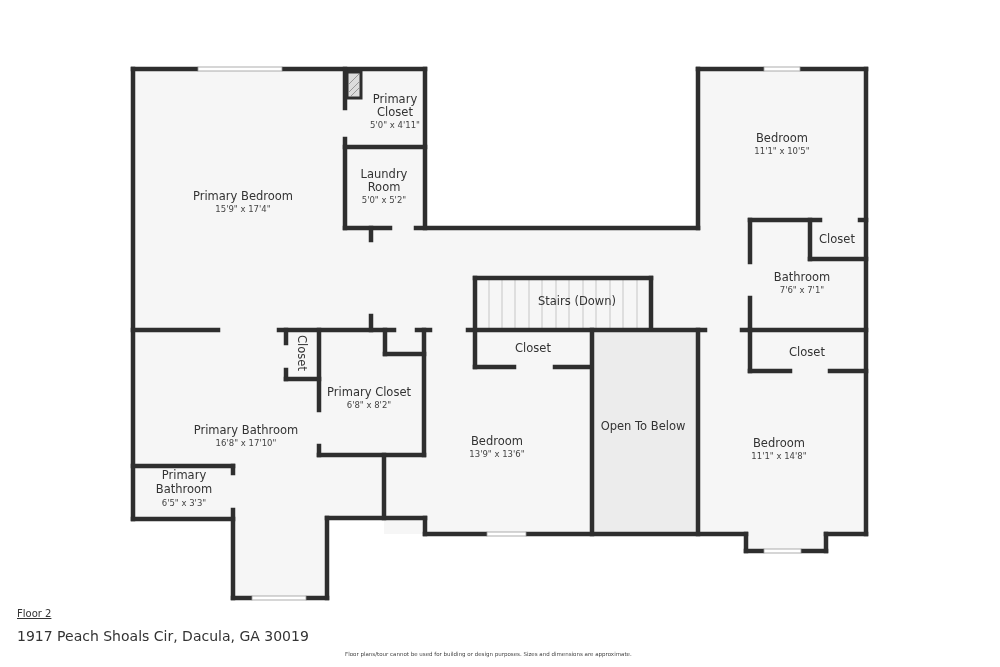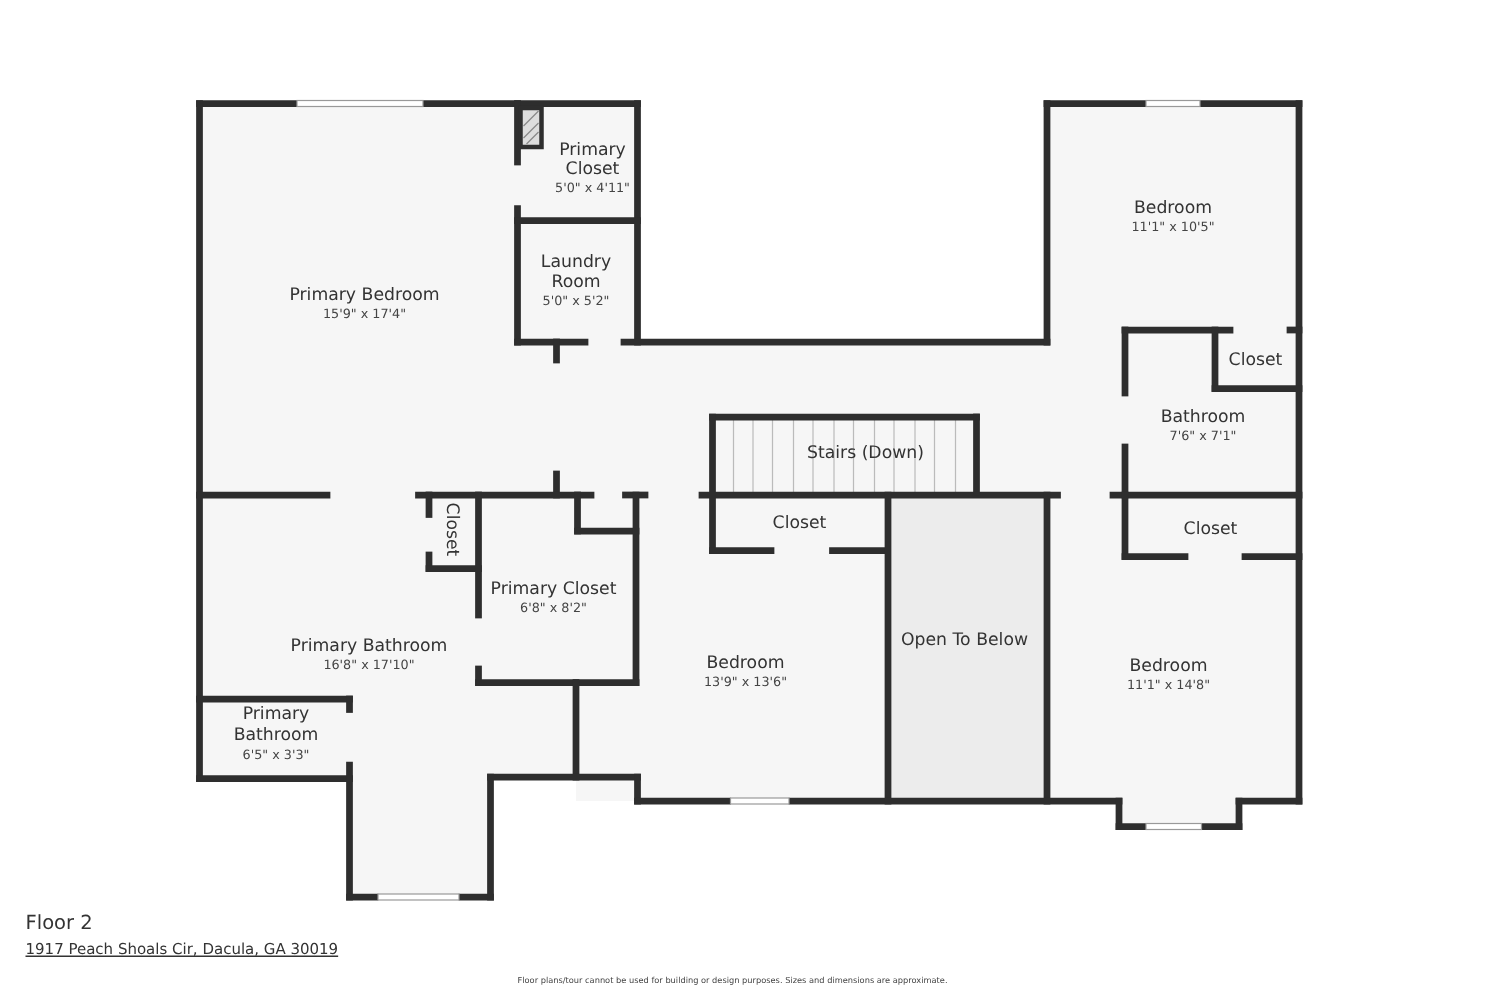--- a/index.html
+++ b/index.html
@@ -1,22 +1,22 @@
 <!DOCTYPE html>
 <html><head>
 <meta charset="utf-8">
 <style>
   html, body { margin: 0; padding: 0; background: #ffffff; }
   body { width: 1000px; height: 667px; position: relative; overflow: hidden;
          font-family: "DejaVu Sans", "Liberation Sans", sans-serif; }
   #plan { position: absolute; left: 0; top: 0; width: 1000px; height: 667px; }
   .room-name { font-family: "DejaVu Sans", sans-serif; font-size: 11.5px; fill: #333333; text-anchor: middle; }
   .room-dim { font-family: "DejaVu Sans", sans-serif; font-size: 8.5px; fill: #444444; text-anchor: middle; }
-  .footer-address { position: absolute; left: 17px; top: 628px; font-size: 10px; color: #333; text-decoration: underline; }
-  .footer-floor { position: absolute; left: 17px; top: 608px; font-size: 13px; color: #333; }
+  .footer-address { position: absolute; left: 17px; top: 628px; font-size: 14px; color: #333; }
+  .footer-floor { position: absolute; left: 17px; top: 608px; font-size: 10px; color: #333; text-decoration: underline; }
   .footer-disclaimer { position: absolute; left: 345px; top: 651px; font-size: 5.5px; color: #444; }
 </style>
 </head>
 <body>
 
 <svg id="plan" viewBox="0 0 1000 667" xmlns="http://www.w3.org/2000/svg">
 
   <g fill="#f6f6f6">
     <rect x="133" y="69" width="292" height="261"></rect>
     <rect x="370" y="228" width="497" height="102"></rect>

